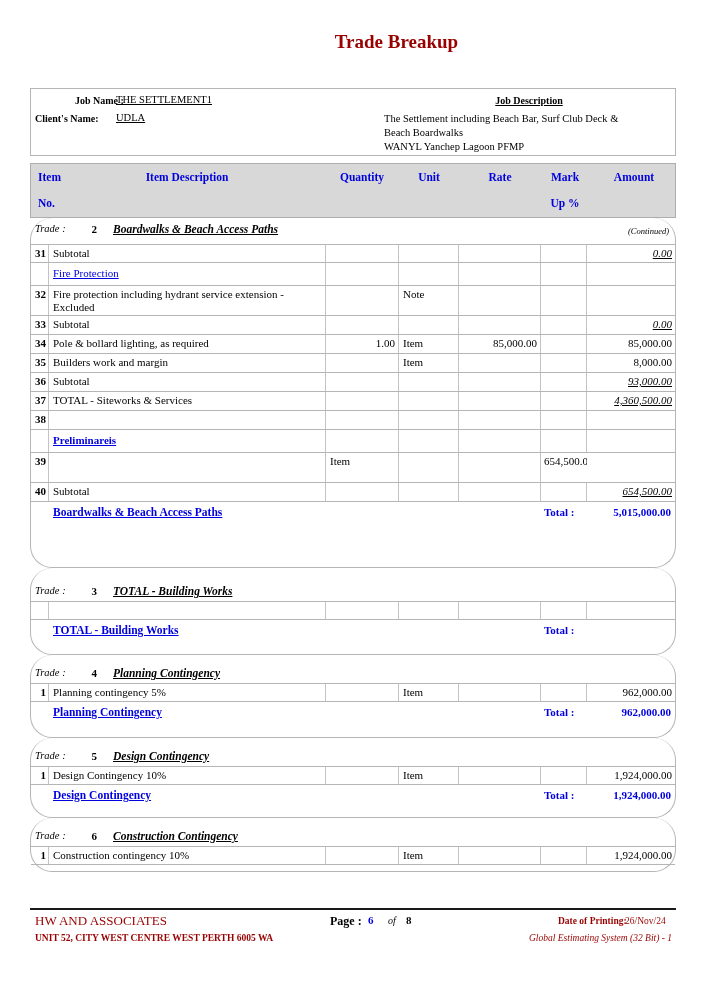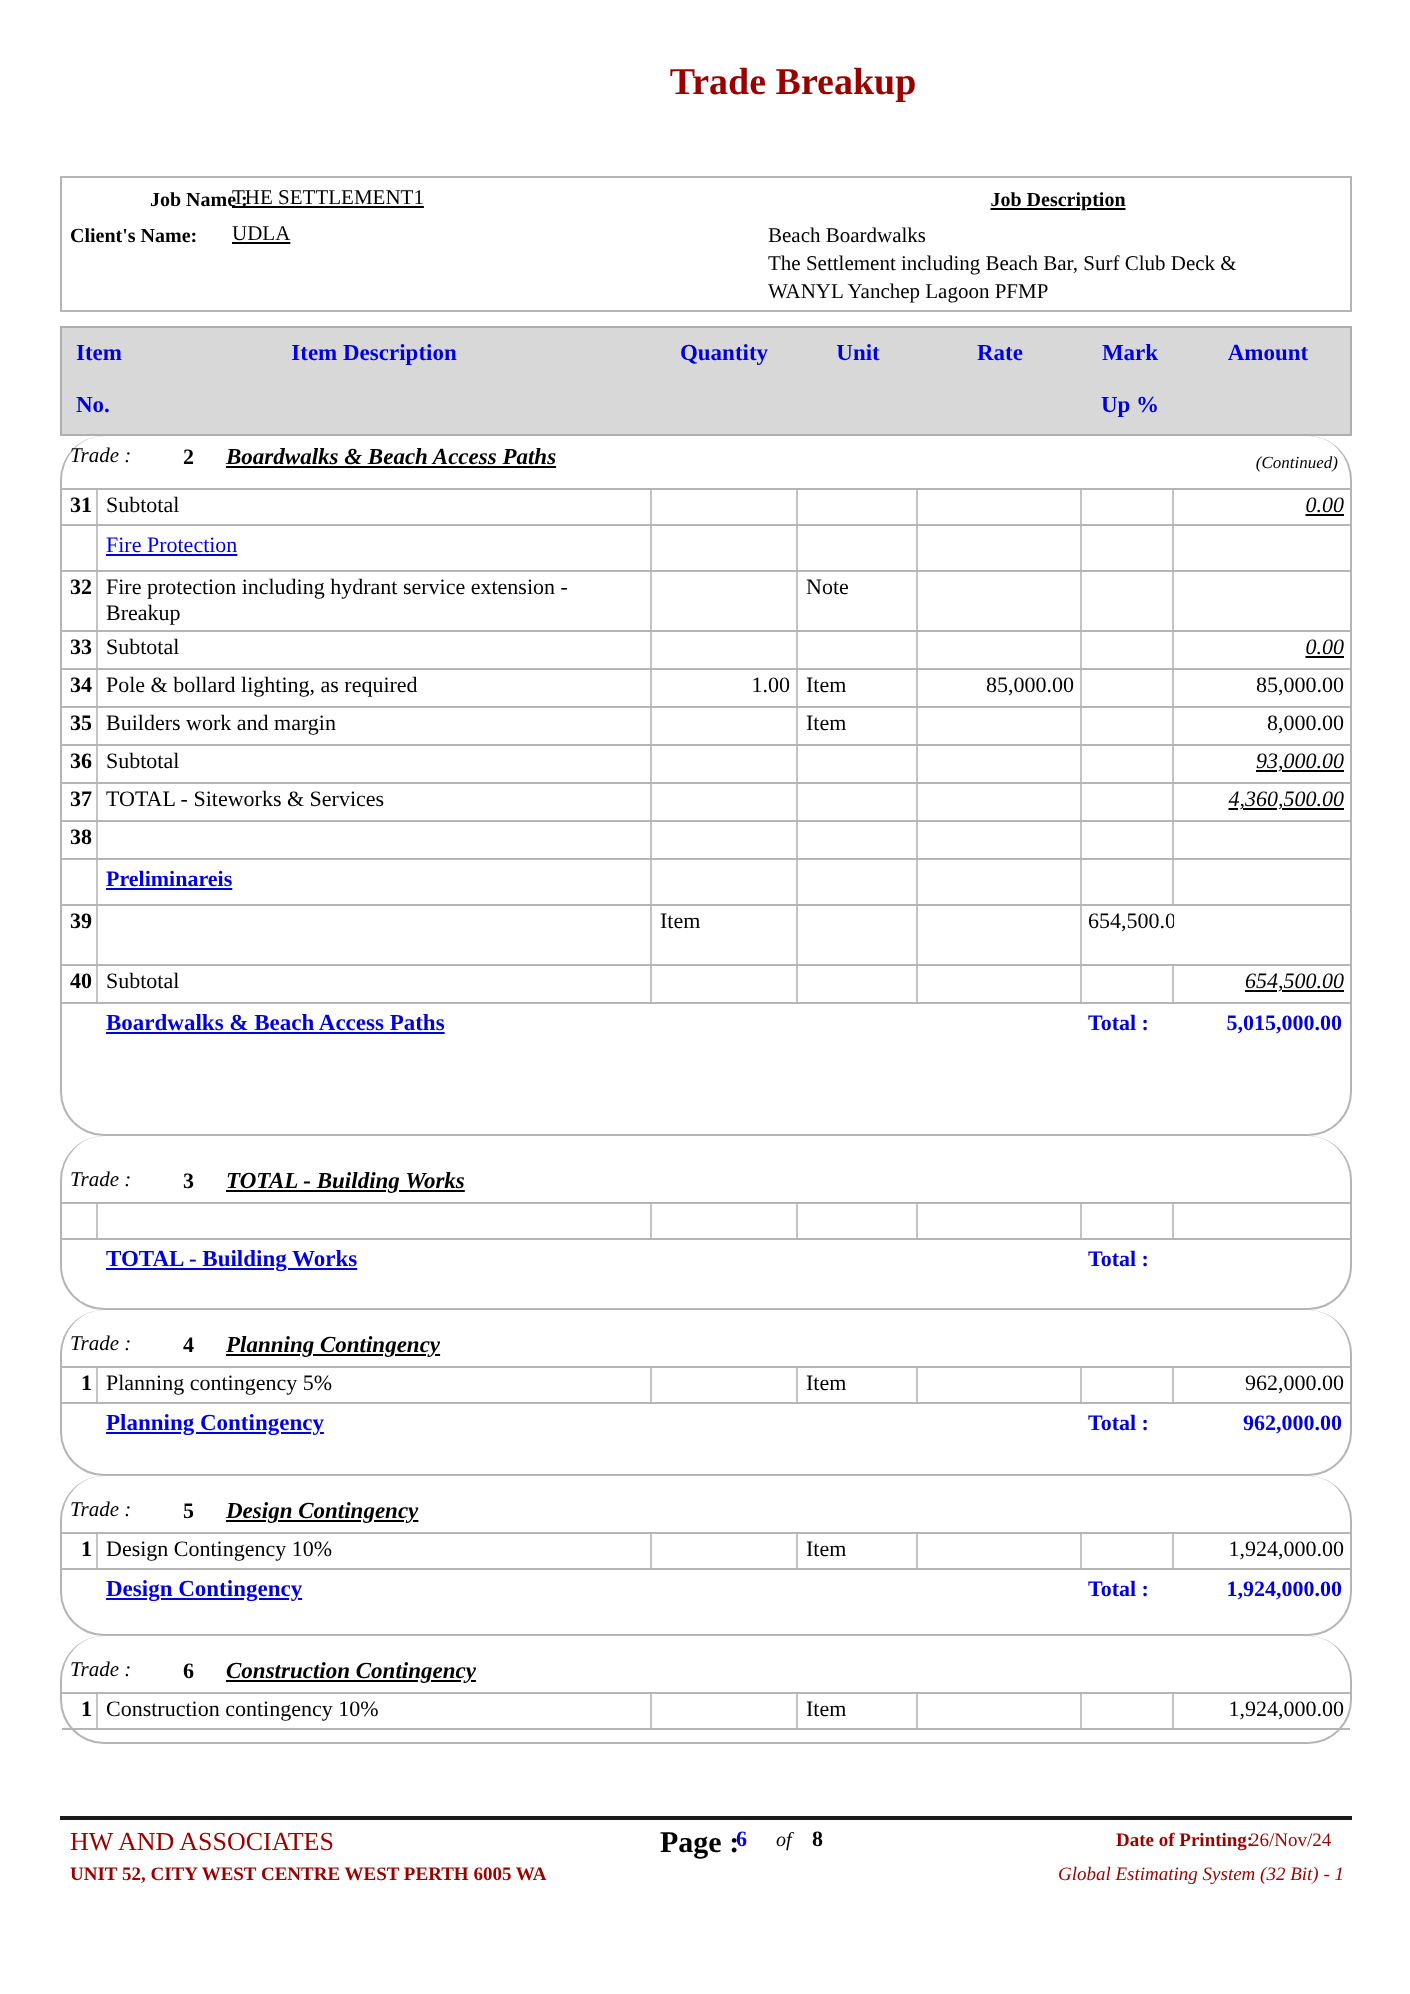--- a/index.html
+++ b/index.html
@@ -76,21 +76,21 @@
   .total-row{position:relative;height:22px;}
   .total-row span{position:absolute;top:4px;color:#0101df;font-weight:bold;white-space:nowrap;}
   .tot-label{left:22px;font-size:11.5px;text-decoration:underline;}
   .tot-cap{left:513px;font-size:11px;}
   .tot-amt{right:4px;font-size:11px;text-align:center;}
 
   
   .f-rule{position:absolute;left:30px;top:908px;width:646px;height:2px;background:#1a1a1a;}
   .footer span{position:absolute;white-space:nowrap;}
   .f-company{left:35px;top:913px;font-size:13px;color:#990000;}
-  .f-page-label{left:330px;top:914px;font-weight:bold;font-size:15px;text-align:right;}
+  .f-page-label{left:330px;top:914px;font-weight:bold;font-size:12px;text-align:right;}
   .f-page-cur{left:368px;top:914px;font-weight:bold;font-size:11px;color:#0101df;}
   .f-page-of{left:388px;top:915px;font-style:italic;font-size:10px;}
   .f-page-tot{left:406px;top:914px;font-weight:bold;font-size:11px;}
   .f-print-label{left:558px;top:916px;font-weight:bold;font-size:9.5px;color:#990000;}
   .f-print-date{left:625px;top:916px;font-size:9.5px;color:#990000;}
   .f-address{left:35px;top:933px;font-weight:bold;font-size:9.5px;color:#990000;}
   .f-system{right:33px;top:933px;font-style:italic;font-size:9.5px;color:#990000;}
 </style>
 </head>
 <body>
@@ -99,22 +99,22 @@
 
   <div class="title">Trade Breakup</div>
 
   <div class="jobbox">
     <span class="lbl jb-name-lbl">Job Name :</span>
     <span class="val jb-name-val">THE SETTLEMENT1</span>
     <span class="lbl jb-client-lbl">Client's Name:</span>
     <span class="val jb-client-val">UDLA</span>
     <div class="jb-desc-lbl">Job Description</div>
     <div class="jb-desc">
+      <div>The Settlement including Beach Bar, Surf Club Deck &amp;</div>
       <div>Beach Boardwalks</div>
-      <div>The Settlement including Beach Bar, Surf Club Deck &amp;</div>
       <div>WANYL Yanchep Lagoon PFMP</div>
     </div>
   </div>
 
   <div class="thead">
     <span class="th-item">Item</span>
     <span class="th-no">No.</span>
     <span class="th-desc th-c">Item Description</span>
     <span class="th-qty th-c">Quantity</span>
     <span class="th-unit th-c">Unit</span>
@@ -151,21 +151,21 @@
           <div class="tcell qty"></div>
           <div class="tcell unit"></div>
           <div class="tcell rate"></div>
           <div class="tcell markup"></div>
           <div class="tcell amt"></div>
         </div>
         <div class="trow item h2">
           <div class="tcell no">32</div>
           <div class="tcell desc">
             <div>Fire protection including hydrant service extension -</div>
-            <div>Breakup</div>
+            <div>Excluded</div>
           </div>
           <div class="tcell qty"></div>
           <div class="tcell unit">Note</div>
           <div class="tcell rate"></div>
           <div class="tcell markup"></div>
           <div class="tcell amt"></div>
         </div>
         <div class="trow subtotal">
           <div class="tcell no">33</div>
           <div class="tcell desc">

